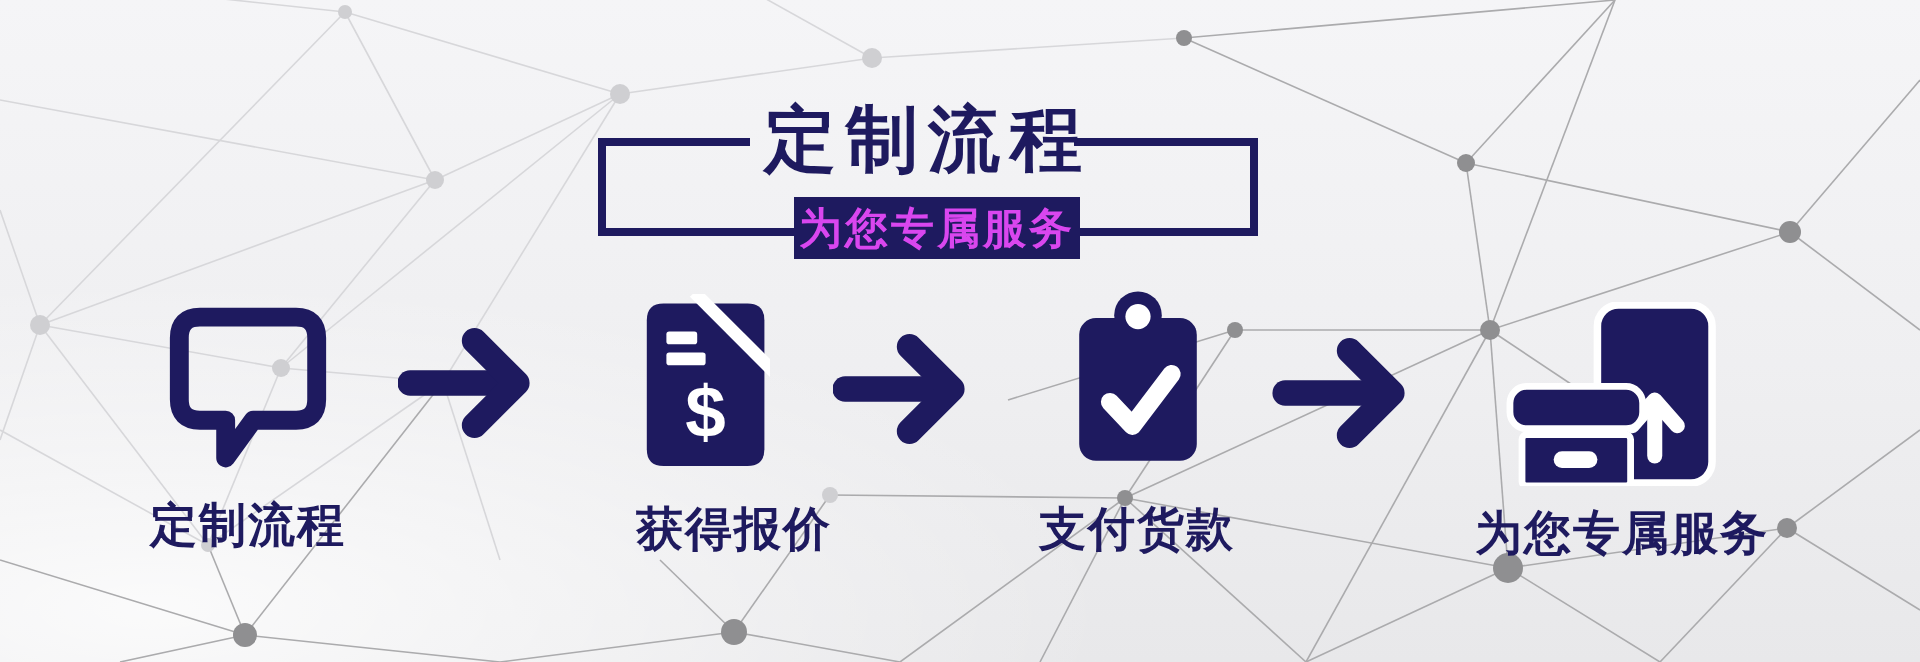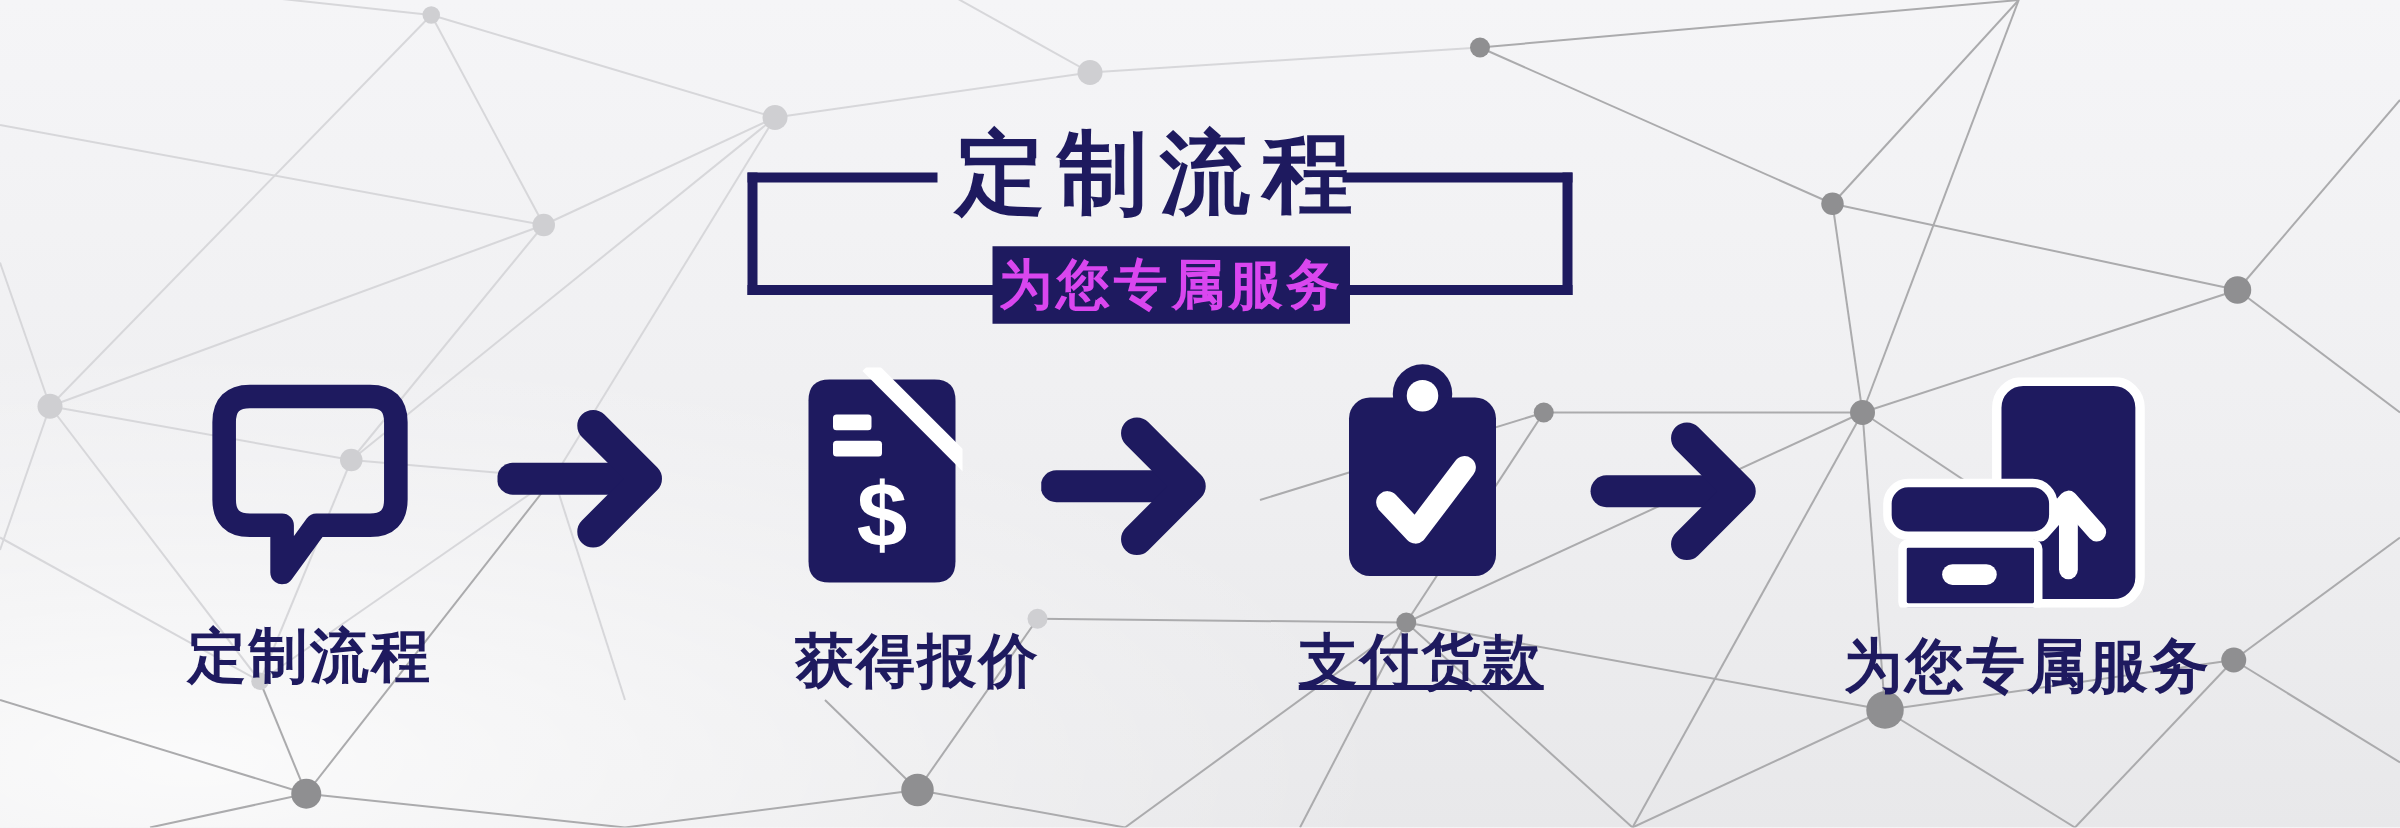--- a/index.html
+++ b/index.html
@@ -49,21 +49,21 @@
   .icon-arrow-3  {left:1272px;top:332px;width:172px;height:122px;}
   .icon-delivery {left:1505px;top:302px;width:215px;height:184px;}
 
   .step-label{
     position:absolute;
     text-align:center;font-size:47px;font-weight:bold;color:var(--navy);
     letter-spacing:2px;white-space:nowrap;
   }
   .label-1{left:98px;top:494px;width:300px;}
   .label-2{left:532px;top:498px;width:300px;text-align:right;}
-  .label-3{left:987px;top:498px;width:300px;text-decoration:underline;}
+  .label-3{left:987px;top:498px;width:300px;}
   .label-4{left:1452px;top:502px;width:340px;}
 </style>
 </head>
 <body>
 
 <svg class="bg-net" viewBox="0 0 1920 662" xmlns="http://www.w3.org/2000/svg" aria-hidden="true">
 
   <defs>
     <radialGradient id="flare" cx="0.08" cy="0.92" r="0.5">
       <stop offset="0%" stop-color="#ffffff" stop-opacity="0.8"></stop>

